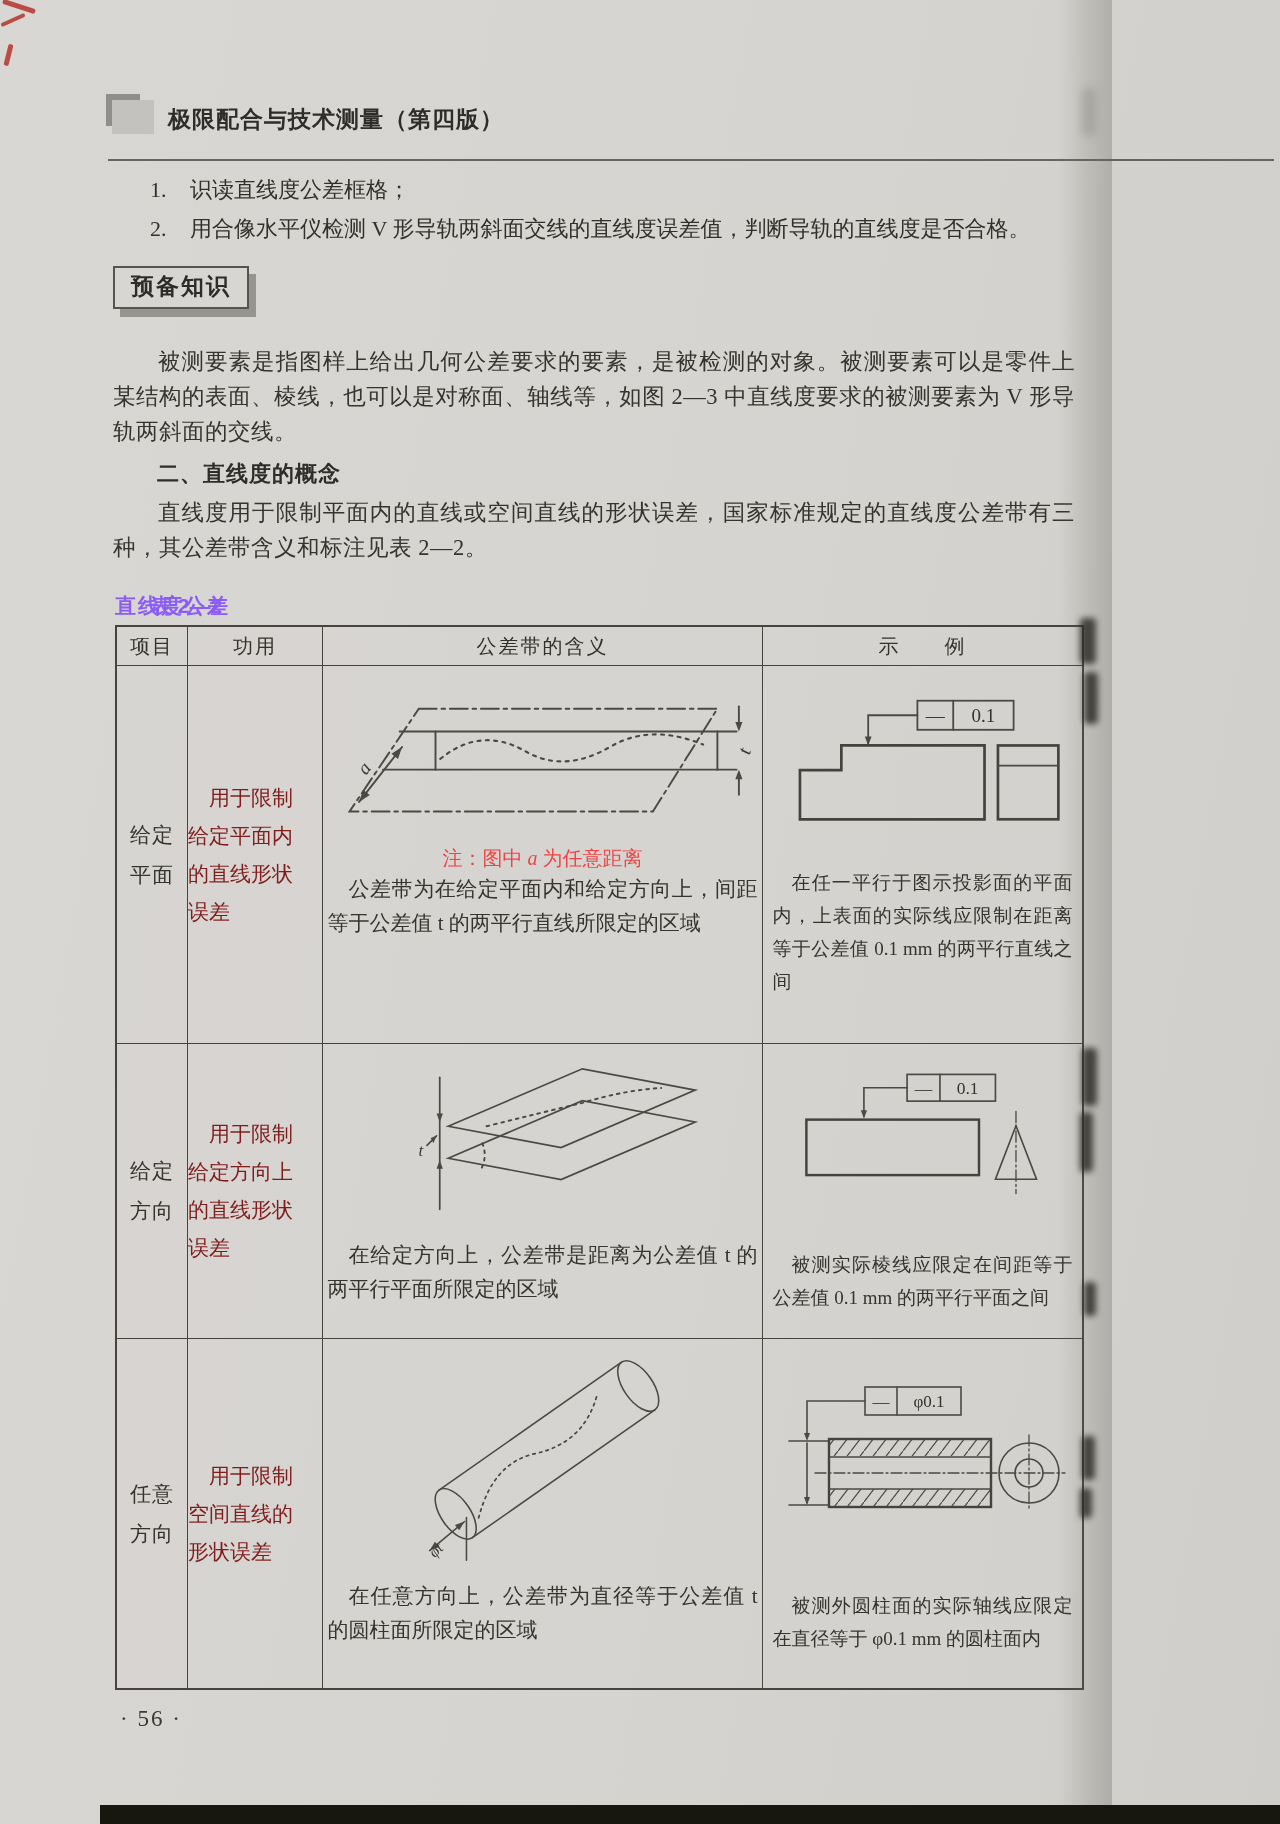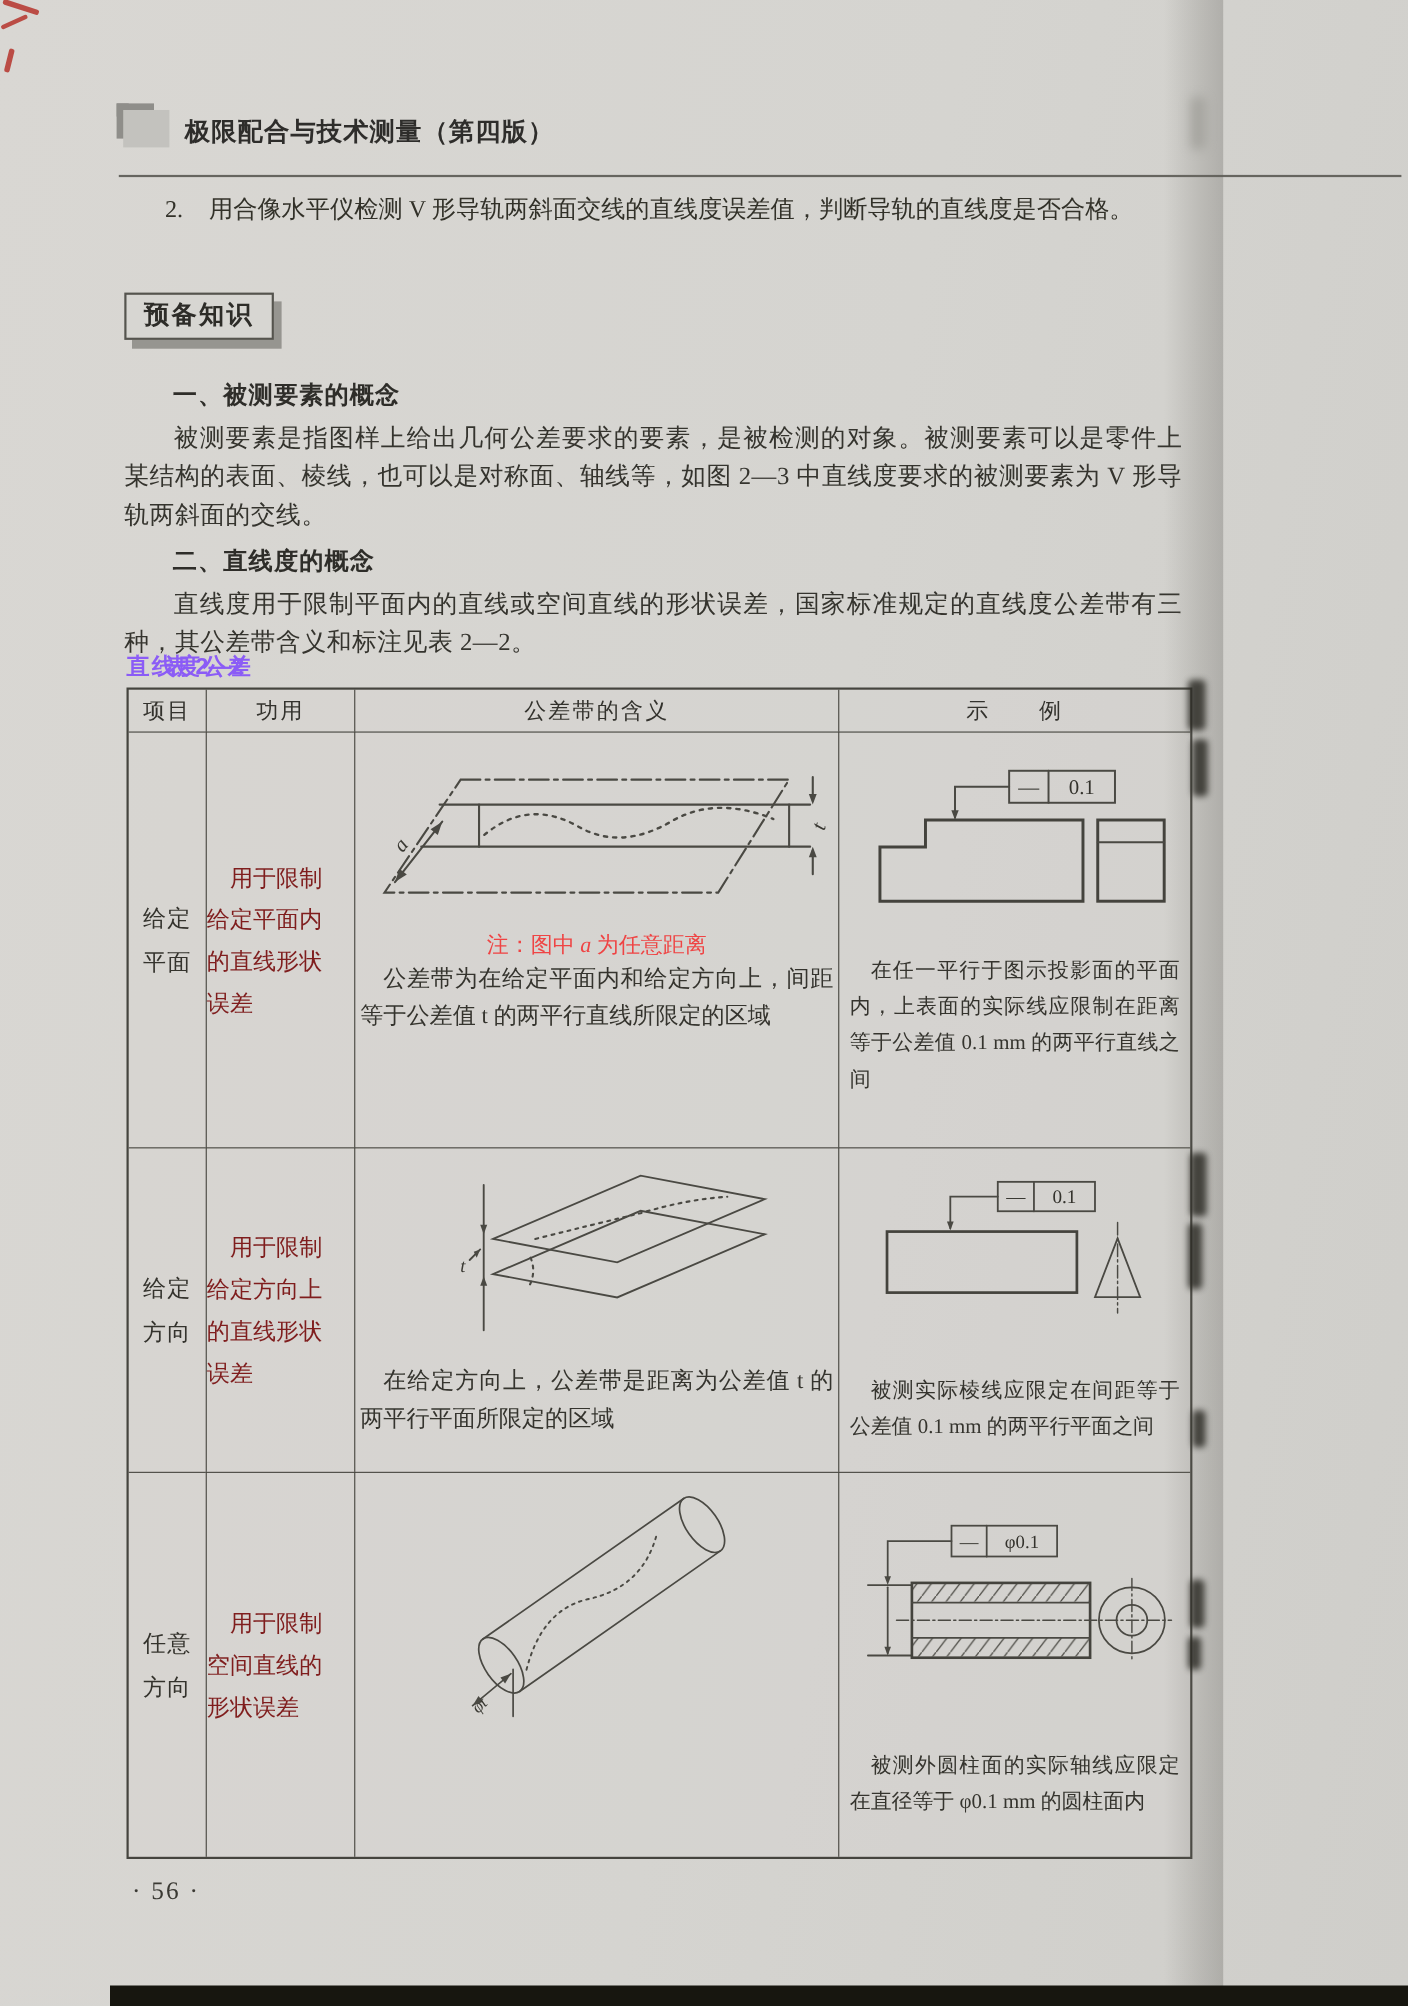--- a/index.html
+++ b/index.html
@@ -80,27 +80,27 @@
 <div class="abs red" style="left:0px;top:18px;width:26px;height:4px;transform:rotate(-24deg);"></div>
 <div class="abs red" style="left:6px;top:44px;width:5px;height:22px;transform:rotate(14deg);"></div>
 
 <div class="abs hdr-icon-fold"></div>
 <div class="abs hdr-icon-fold2"></div>
 <div class="abs hdr-icon-base"></div>
 <div class="abs hdr-title">极限配合与技术测量（第四版）</div>
 <div class="abs hdr-rule"></div>
 
 <div class="abs objectives">
+  <div class="obj-row"><span class="obj-num">1.</span><span>识读直线度公差框格；</span></div>
   <div class="obj-row"><span class="obj-num">2.</span><span>用合像水平仪检测 V 形导轨两斜面交线的直线度误差值，判断导轨的直线度是否合格。</span></div>
 </div>
 
 <div class="abs badge">预备知识</div>
 
 <div class="abs sections">
-  <div class="sec-h">一、被测要素的概念</div>
   <p class="sec-p">被测要素是指图样上给出几何公差要求的要素，是被检测的对象。被测要素可以是零件上某结构的表面、棱线，也可以是对称面、轴线等，如图 2—3 中直线度要求的被测要素为 V 形导轨两斜面的交线。</p>
   <div class="sec-h">二、直线度的概念</div>
   <p class="sec-p">直线度用于限制平面内的直线或空间直线的形状误差，国家标准规定的直线度公差带有三种，其公差带含义和标注见表 2—2。</p>
 </div>
 
 <div class="abs tbl-cap">
   <span class="no">表 2—2</span>
   <span class="ti">直线度公差</span>
 </div>
 
@@ -214,20 +214,21 @@
         <ellipse class="st" cx="55" cy="105" rx="15" ry="30"></ellipse>
         <ellipse class="st" cx="285" cy="105" rx="15" ry="30"></ellipse>
         <path class="st dot" d="M 72 122 Q 115 85 155 100 Q 205 122 245 88"></path>
       </g>
       <line class="st" x1="86" y1="172" x2="86" y2="216"></line>
       <line class="st" x1="48" y1="206" x2="84" y2="176"></line>
       <polygon class="ink" points="84,176 78.5,185.1 74.1,179.7"></polygon>
       <polygon class="ink" points="48,206 57.9,202.3 53.5,196.9"></polygon>
       <text class="lab" x="46" y="212" transform="rotate(-45 52 204)">φt</text>
     </svg>
+    <div class="cap3" style="margin-top:10px">在任意方向上，公差带为直径等于公差值 t 的圆柱面所限定的区域</div>
   </div>
   <div class="cell ecell">
     <svg width="300" height="188" viewBox="0 0 300 188" style="margin-top:44px">
       <defs>
         <pattern id="hatch6" width="13" height="17" patternUnits="userSpaceOnUse">
           <line x1="0" y1="17" x2="13" y2="0" stroke="#4a4943" stroke-width="1.2"></line>
         </pattern>
       </defs>
       <rect class="st" x="92" y="4" width="96" height="28"></rect>
       <line class="st" x1="124" y1="4" x2="124" y2="32"></line>

